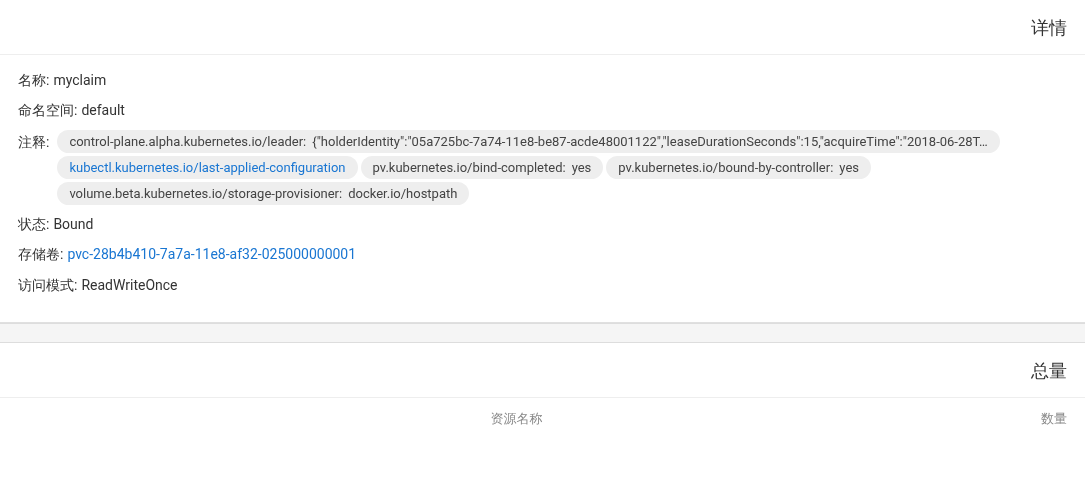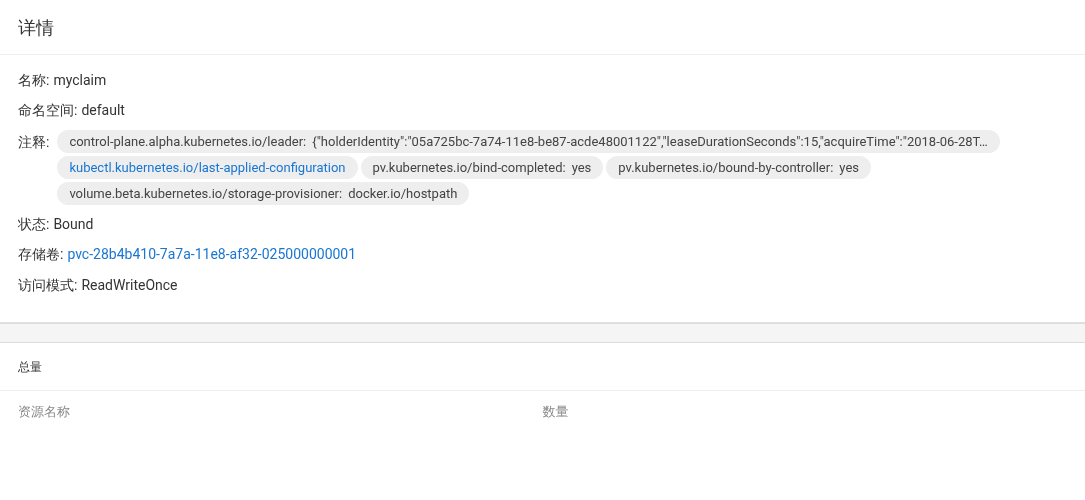--- a/index.html
+++ b/index.html
@@ -1,18 +1,19 @@
 <!DOCTYPE html>
 <html><head>
   <meta charset="utf-8">
   <style>
     * {
       margin: 0;
       padding: 0;
       box-sizing: border-box;
+      text-align: right;
     }
     body {
       font-family: -apple-system, BlinkMacSystemFont, "Segoe UI", Roboto, "Helvetica Neue", Arial, sans-serif;
       background: #fff;
       color: #333;
       font-size: 14px;
     }
     .card {
       background: #fff;
       border-bottom: 1px solid #e0e0e0;
@@ -93,21 +94,21 @@
       height: 20px;
       background: #f5f5f5;
       border-top: 1px solid #ddd;
       border-bottom: 1px solid #ddd;
     }
     .table-card {
       background: #fff;
     }
     .table-header {
       padding: 16px 18px 14px;
-      font-size: 12px;
+      font-size: 18px;
       color: #333;
       font-weight: 400;
     }
     .table-row {
       display: flex;
       padding: 12px 18px;
       border-top: 1px solid #eee;
     }
     .table-row.header-row {
       color: #888;

